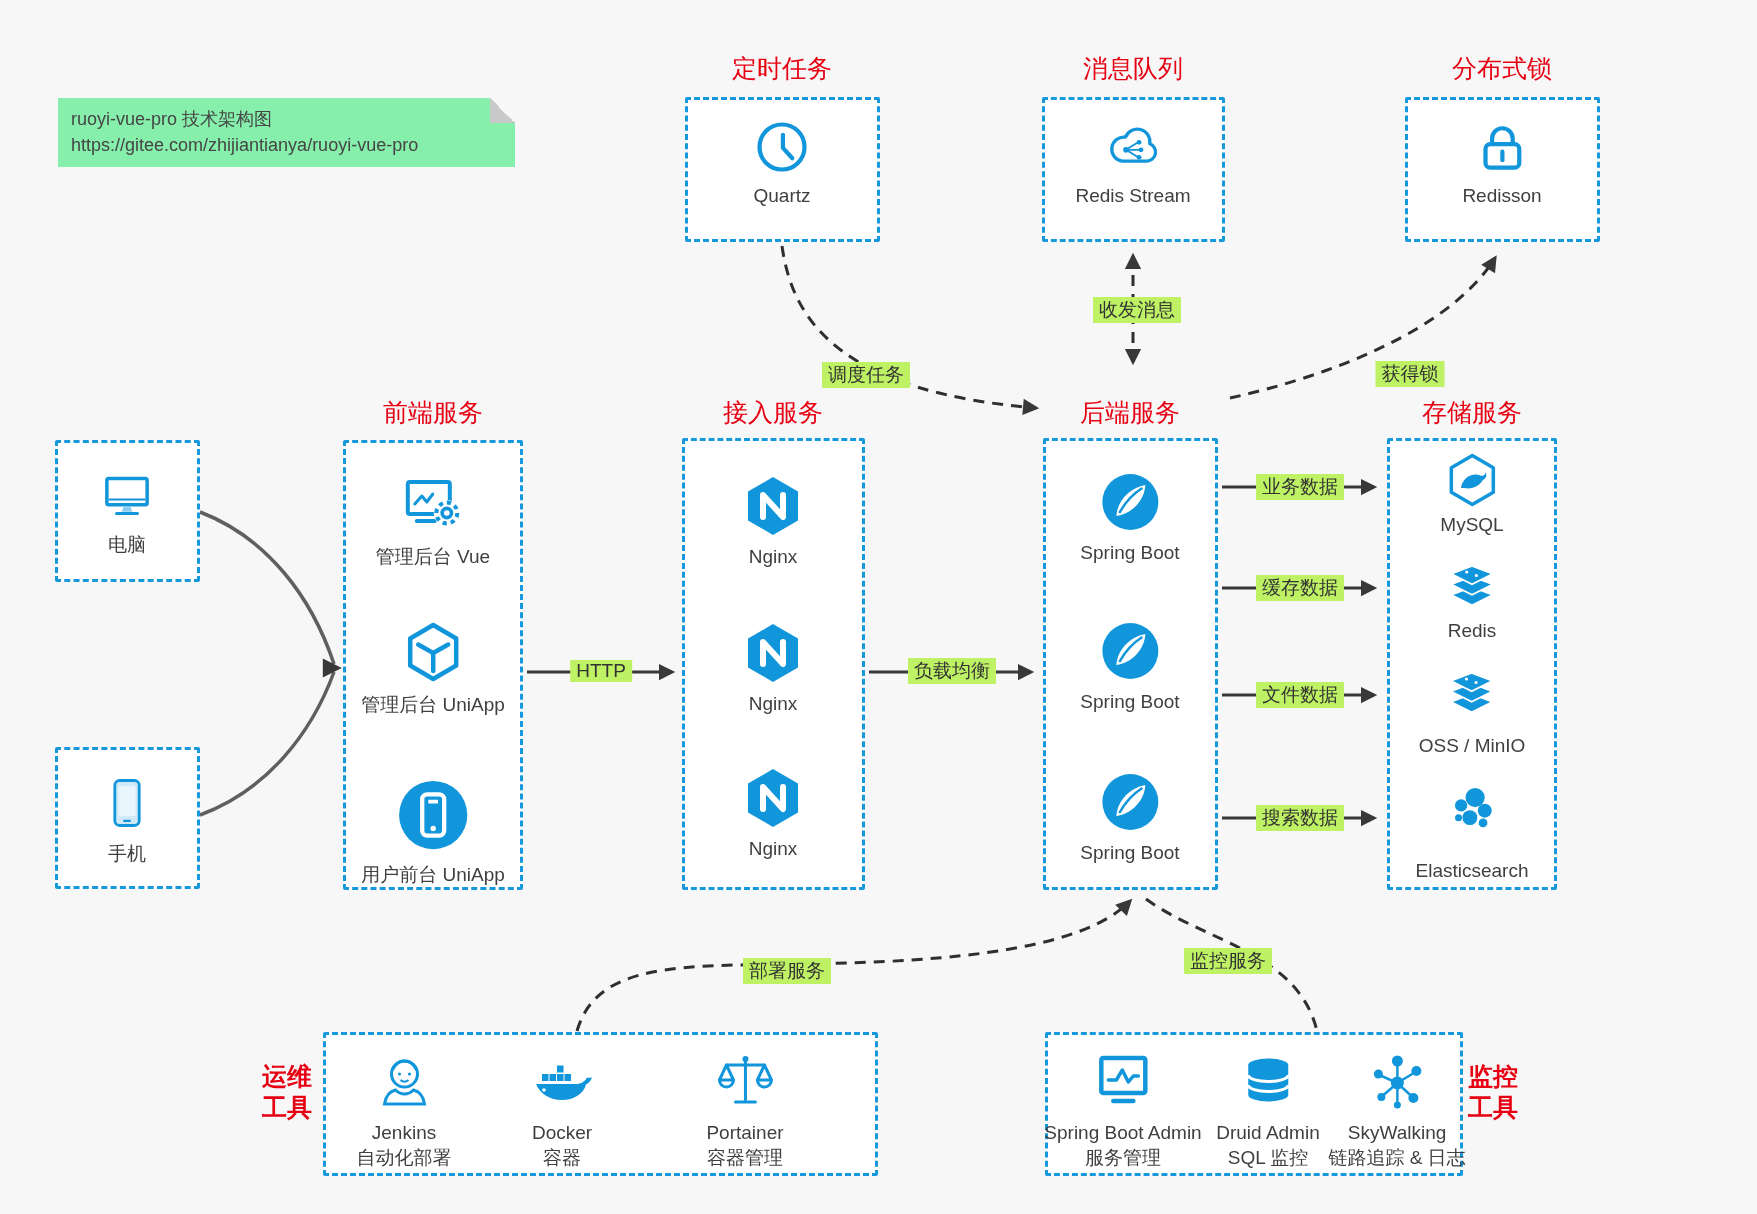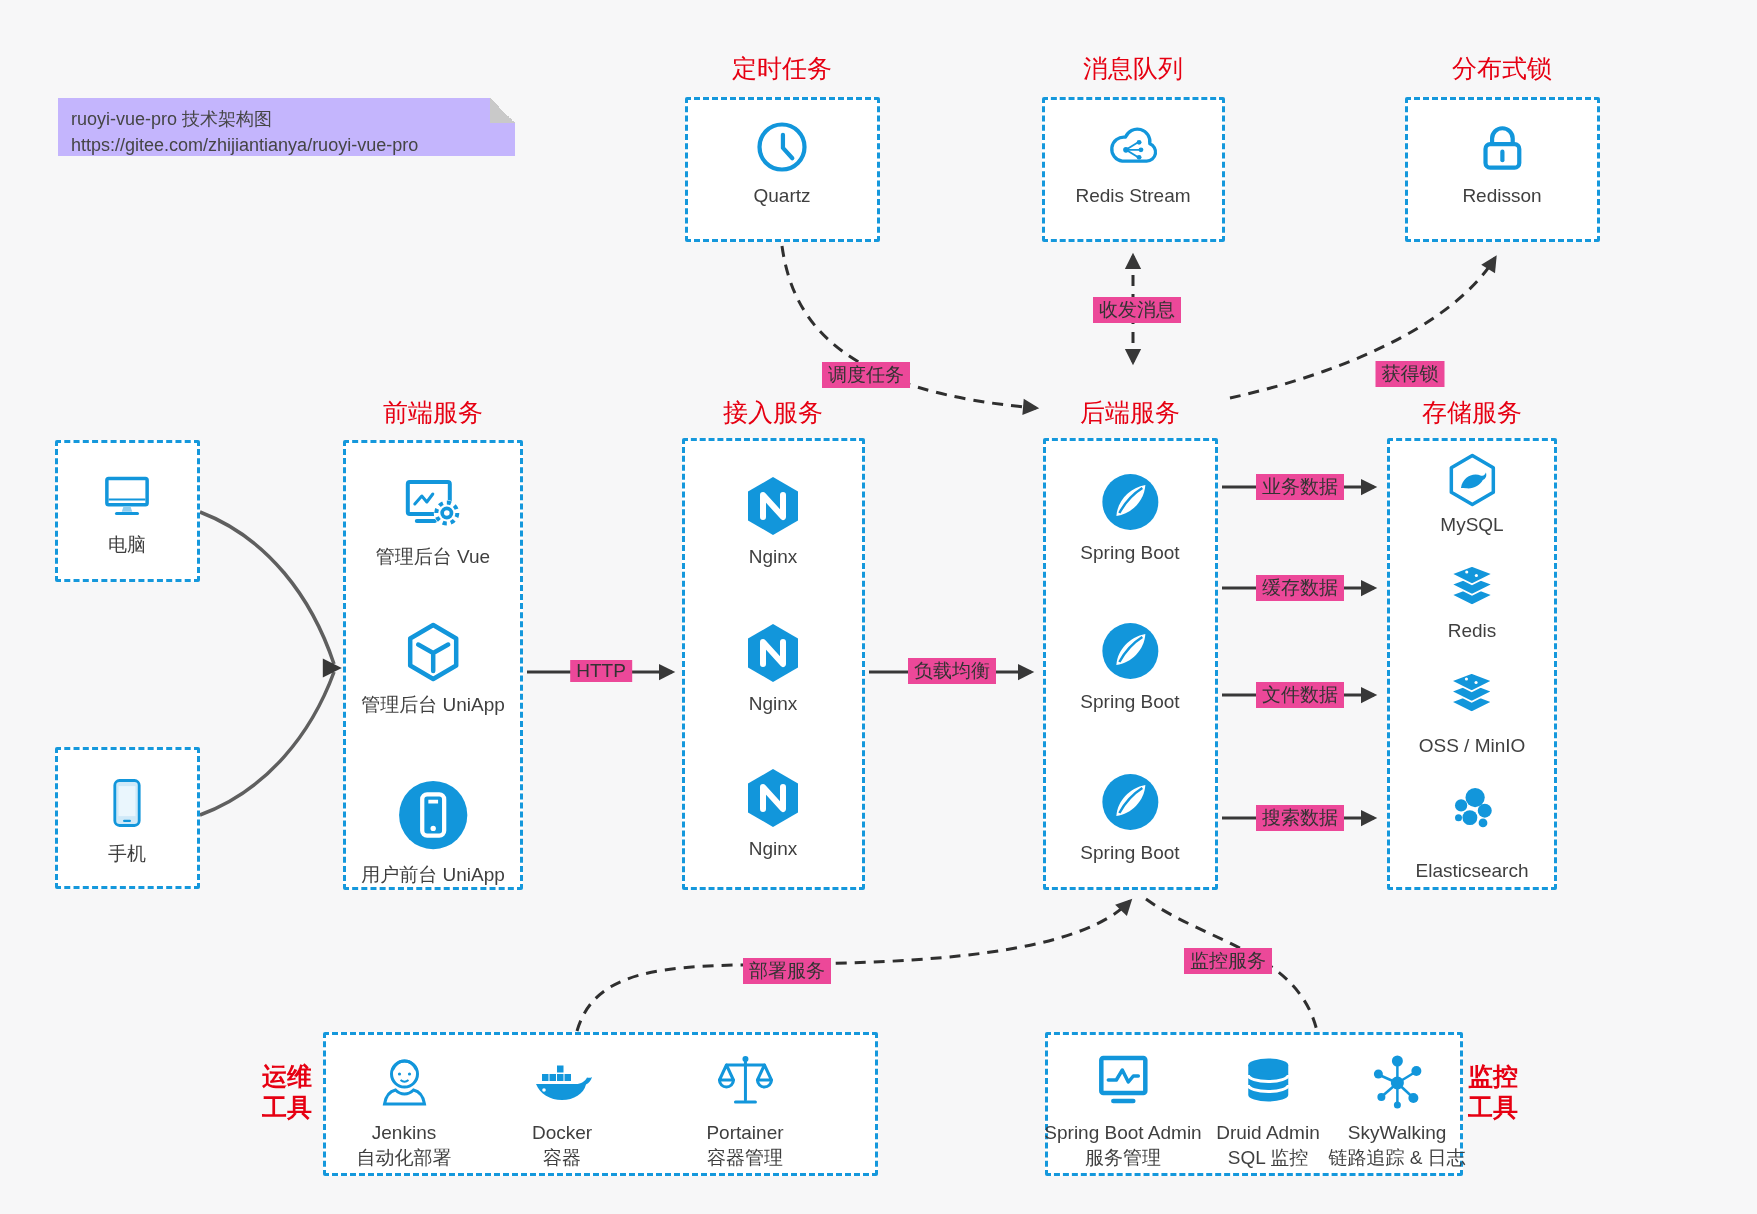--- a/index.html
+++ b/index.html
@@ -6,22 +6,22 @@
   .canvas{position:relative;width:1757px;height:1214px;background:#f7f7f8;overflow:hidden;
           font-family:"Liberation Sans","DejaVu Sans",sans-serif;color:#3a3a3a;}
   .connections{position:absolute;left:0;top:0;z-index:1;pointer-events:none;}
   .dashed-box{position:absolute;border:3px dashed #1598dc;background:#fff;border-radius:2px;box-sizing:border-box;z-index:2;}
   .group-title{position:absolute;transform:translateX(-50%);color:#e60012;font-size:25px;font-weight:normal;white-space:nowrap;z-index:3;}
   .side-label{position:absolute;transform:translateX(-50%);color:#e60012;font-size:25px;font-weight:bold;line-height:31px;text-align:center;white-space:nowrap;z-index:3;}
   .item{position:absolute;transform:translateX(-50%);display:flex;flex-direction:column;align-items:center;z-index:3;}
   .item .label{margin-top:8px;font-size:19px;color:#3f3f3f;white-space:nowrap;text-align:center;}
   .bottom-item .name,.bottom-item .desc{font-size:19px;line-height:25px;color:#3f3f3f;white-space:nowrap;text-align:left;}
   .bottom-item .name{margin-top:6px;}
-  .edge-label{position:absolute;transform:translate(-50%,-50%);background:#ec4899;padding:0 6px;font-size:19px;color:#333;white-space:nowrap;z-index:5;}
-  .note{position:absolute;left:58px;top:98px;width:457px;height:58px;background:#c4b5fd;box-sizing:border-box;
+  .edge-label{position:absolute;transform:translate(-50%,-50%);background:#bef264;padding:0 6px;font-size:19px;color:#333;white-space:nowrap;z-index:5;}
+  .note{position:absolute;left:58px;top:98px;width:457px;height:69px;background:#86efac;box-sizing:border-box;
         padding:8px 0 0 13px;font-size:18px;line-height:26px;color:#454545;z-index:2;}
   .note-fold{position:absolute;right:0;top:0;width:25px;height:25px;background:linear-gradient(225deg,#f7f7f8 50%,#c9c9c9 50%);}
   svg.icon{display:block;}
 </style>
 </head>
 <body>
 
 <div class="canvas">
 
   <svg width="0" height="0" style="position:absolute" aria-hidden="true">

